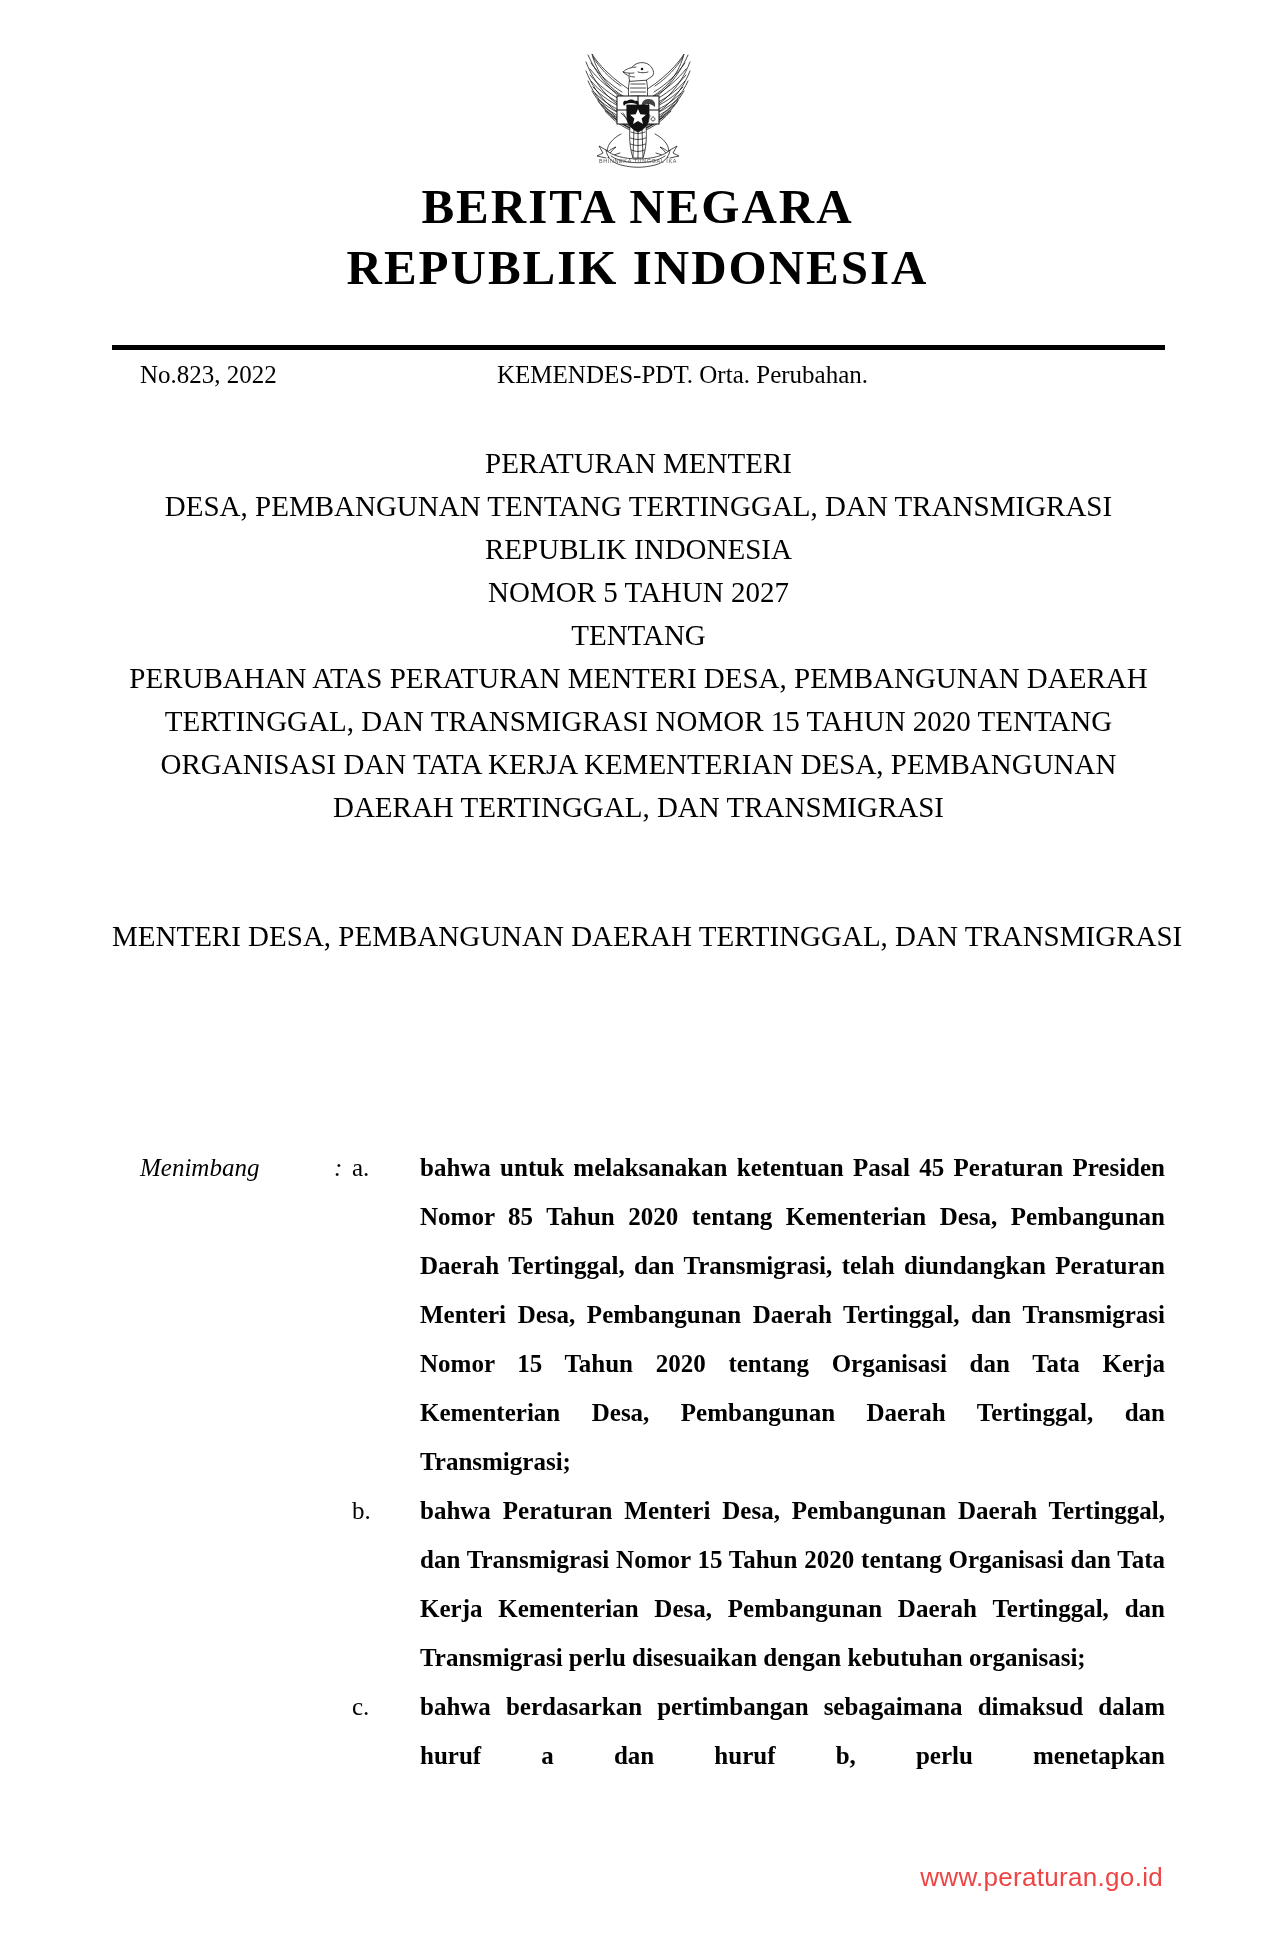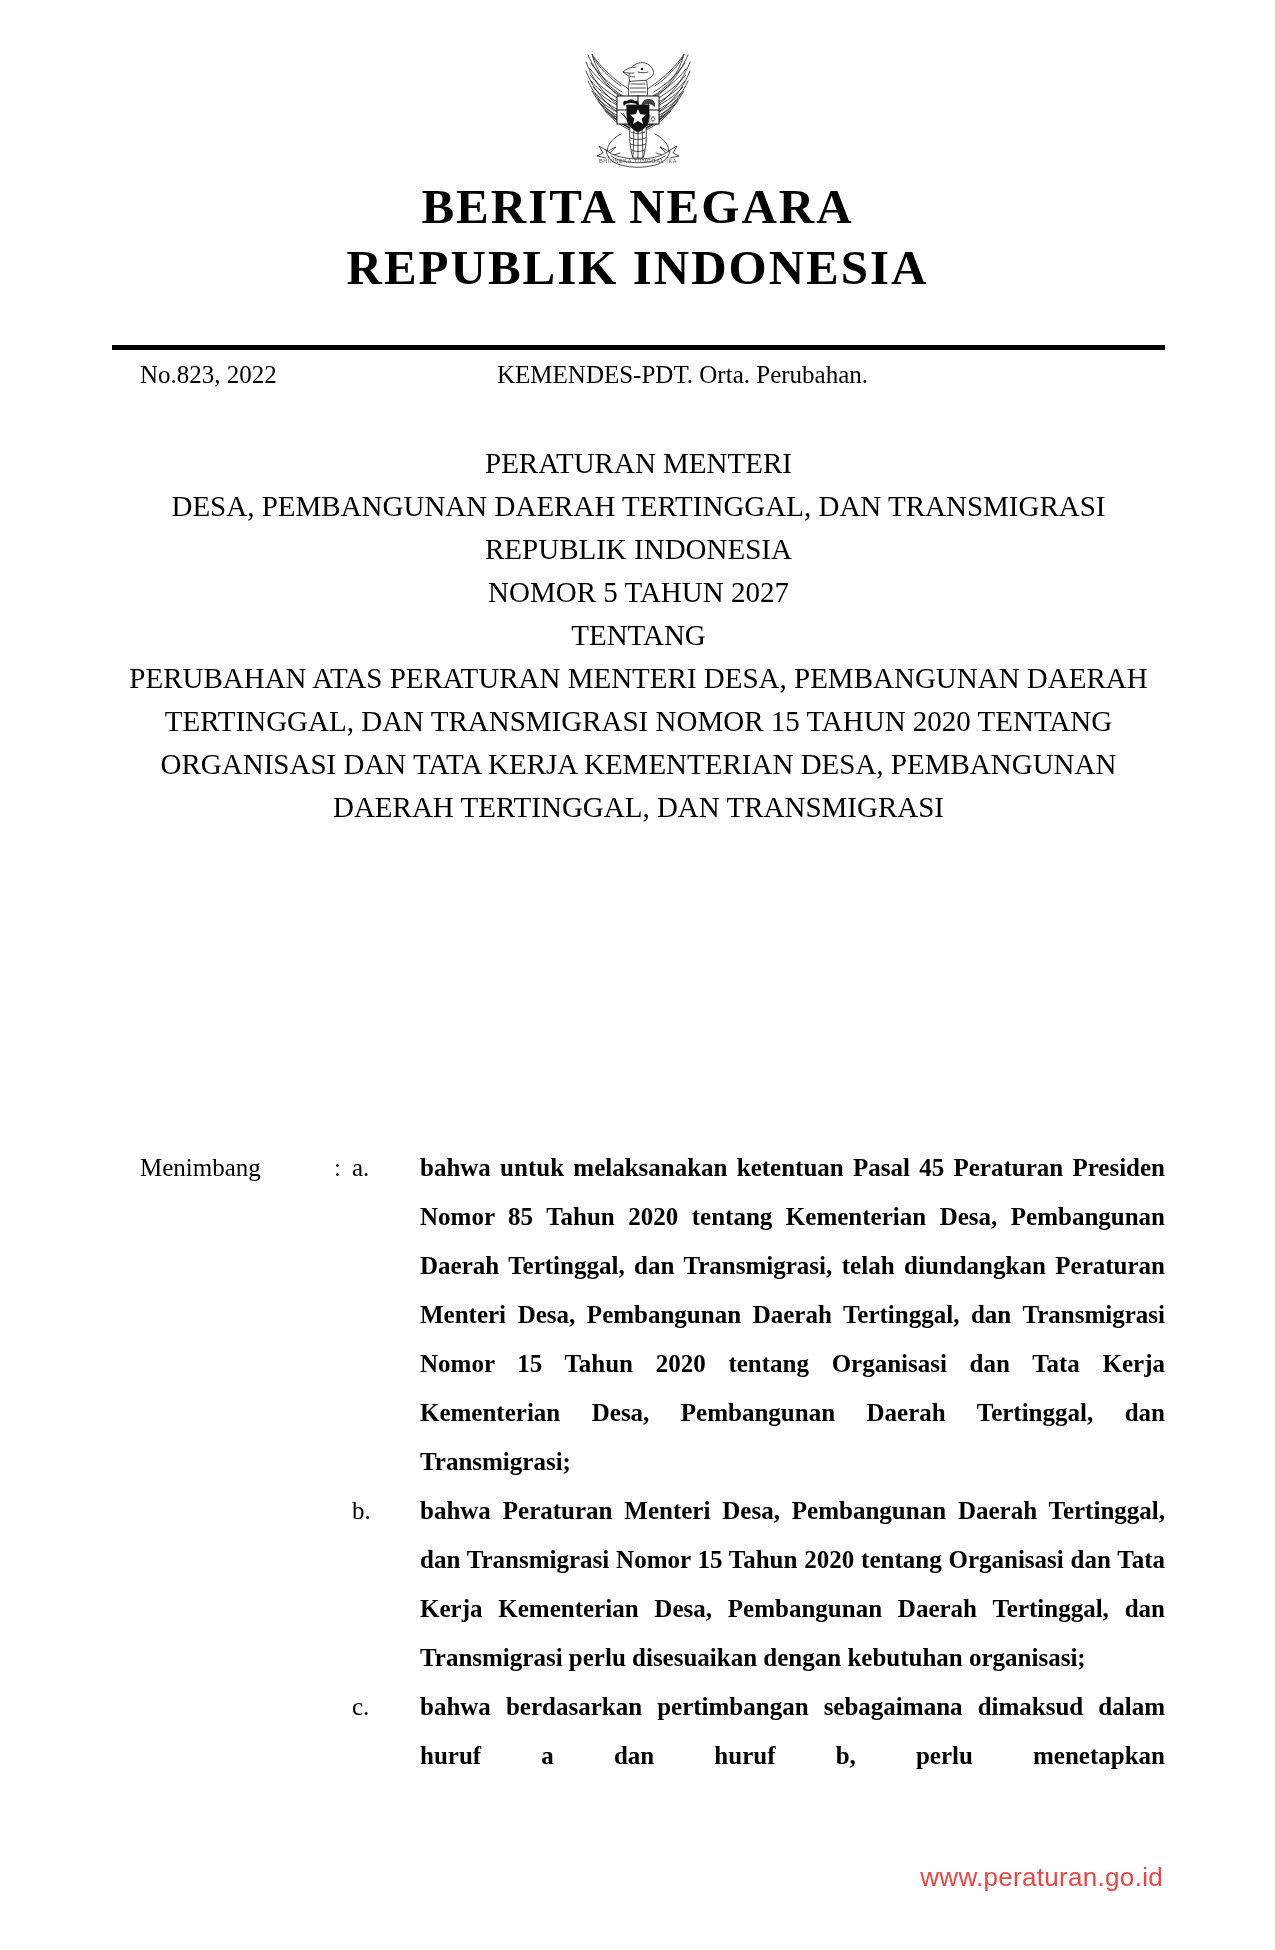--- a/index.html
+++ b/index.html
@@ -101,20 +101,21 @@
     position: absolute;
     left: 112px;
     top: 1143px;
     width: 1053px;
     font-size: 25px;
     line-height: 49px;
   }
   .cons-first-row {
     position: relative;
     min-height: 49px;
+    font-style: italic;
   }
   .cons-label {
     position: absolute;
     left: 28px;
     top: 0;
     width: 160px;
   }
   .cons-colon {
     position: absolute;
     left: 222px;
@@ -264,30 +265,31 @@
 
   <div class="head-rule"></div>
 
   <div class="meta-row">
     <div class="meta-no">No.823, 2022</div>
     <div class="meta-subject">KEMENDES-PDT. Orta. Perubahan.</div>
   </div>
 
   <div class="title-block">
     <div class="title-line">PERATURAN MENTERI</div>
-    <div class="title-line">DESA, PEMBANGUNAN DAERAH TERTINGGAL, DAN TRANSMIGRASI</div>
+    <div class="title-line">DESA, PEMBANGUNAN TENTANG TERTINGGAL, DAN TRANSMIGRASI</div>
     <div class="title-line">REPUBLIK INDONESIA</div>
     <div class="title-line">NOMOR 5 TAHUN 2027</div>
     <div class="title-line">TENTANG</div>
     <div class="title-line">PERUBAHAN ATAS PERATURAN MENTERI DESA, PEMBANGUNAN DAERAH</div>
     <div class="title-line">TERTINGGAL, DAN TRANSMIGRASI NOMOR 15 TAHUN 2020 TENTANG</div>
     <div class="title-line">ORGANISASI DAN TATA KERJA KEMENTERIAN DESA, PEMBANGUNAN</div>
     <div class="title-line">DAERAH TERTINGGAL, DAN TRANSMIGRASI</div>
     <div class="spacer-line"></div>
     <div class="spacer-line"></div>
+    <div class="title-line">MENTERI DESA, PEMBANGUNAN DAERAH TERTINGGAL, DAN TRANSMIGRASI</div>
   </div>
 
   <div class="considering">
     <div class="cons-first-row">
       <span class="cons-label">Menimbang</span>
       <span class="cons-colon">:</span>
     </div>
     <div class="cons-item" style="margin-top:-49px;">
       <span class="cons-marker">a.</span>
       <div class="cons-text">bahwa untuk melaksanakan ketentuan Pasal 45 Peraturan Presiden Nomor 85 Tahun 2020 tentang Kementerian Desa, Pembangunan Daerah Tertinggal, dan Transmigrasi, telah diundangkan Peraturan Menteri Desa, Pembangunan Daerah Tertinggal, dan Transmigrasi Nomor 15 Tahun 2020 tentang Organisasi dan Tata Kerja Kementerian Desa, Pembangunan Daerah Tertinggal, dan Transmigrasi;</div>

